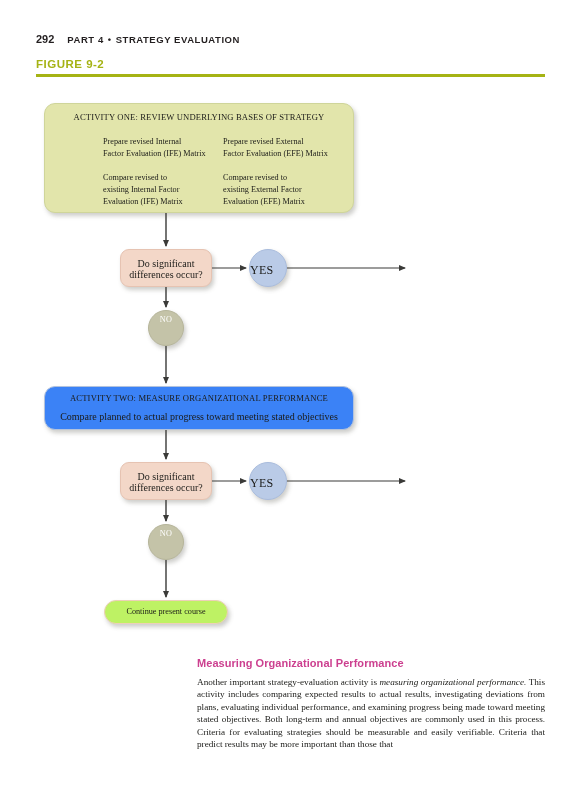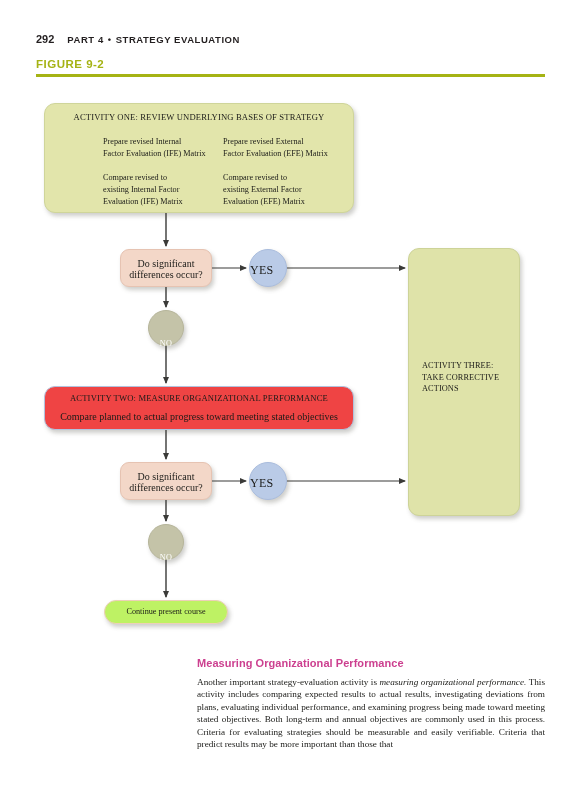--- a/index.html
+++ b/index.html
@@ -57,21 +57,21 @@
   }
   .cell{position:absolute;font-size:8.2px;line-height:12.2px;color:#1b1b18;}
   #a1-c1{left:58px;top:32px;}
   #a1-c2{left:178px;top:32px;}
   #a1-c3{left:58px;top:68px;}
   #a1-c4{left:178px;top:68px;}
 
   
   #act-two{
     left:44px;top:386px;width:310px;height:44px;
-    background:#ef4444;border:1px solid #b2c2dd;border-radius:11px;
+    background:#3b82f6;border:1px solid #b2c2dd;border-radius:11px;
   }
   #act-two .hdr{
     position:absolute;left:0;right:0;top:6px;text-align:center;
     font-size:8.6px;color:#1b1b18;letter-spacing:.15px;
   }
   #act-two .sub{
     position:absolute;left:0;right:0;top:24px;text-align:center;
     font-size:10px;color:#1b1b18;
   }
 
@@ -108,21 +108,21 @@
   }
   #yes-1{left:249px;top:249px;}
   #yes-2{left:249px;top:462px;}
 
   
   .no{
     background:#c4c3a8;border:1px solid #b6b59a;
     width:36px;height:36px;
   }
   .no .t{
-    position:absolute;left:0;right:0;top:28px;text-align:center;
+    position:absolute;left:0;right:0;top:4px;text-align:center;
     font-size:8.2px;color:#ffffff;letter-spacing:.3px;
   }
   #no-1{left:148px;top:310px;}
   #no-2{left:148px;top:524px;}
 
   
   #continue{
     left:104px;top:600px;width:124px;height:24px;
     background:#bef264;border:1px solid #edd0b8;border-radius:12px;
   }
@@ -227,25 +227,20 @@
     </div>
 
     <div class="node circ yes shadowed" id="yes-2">
       <div class="t">YES</div>
     </div>
 
     <div class="node circ no shadowed" id="no-2">
       <div class="t">NO</div>
     </div>
 
-    <div class="node shadowed" id="act-three">
-      <div class="txt" style="white-space:pre">ACTIVITY THREE:
-TAKE CORRECTIVE
-ACTIONS</div>
-    </div>
 
     <div class="node shadowed" id="continue">
       <div class="t">Continue present course</div>
     </div>
 
   </div>
 
   <div class="body-head">Measuring Organizational Performance</div>
   <div class="body-copy">
     <span>Another important strategy-evaluation activity is </span><i>measuring organizational performance.</i><span> This activity includes comparing expected results to actual results, investigating deviations from plans, evaluating individual performance, and examining progress being made toward meeting stated objectives. Both long-term and annual objectives are commonly used in this process. Criteria for evaluating strategies should be measurable and easily verifiable. Criteria that predict results may be more important than those that</span>

